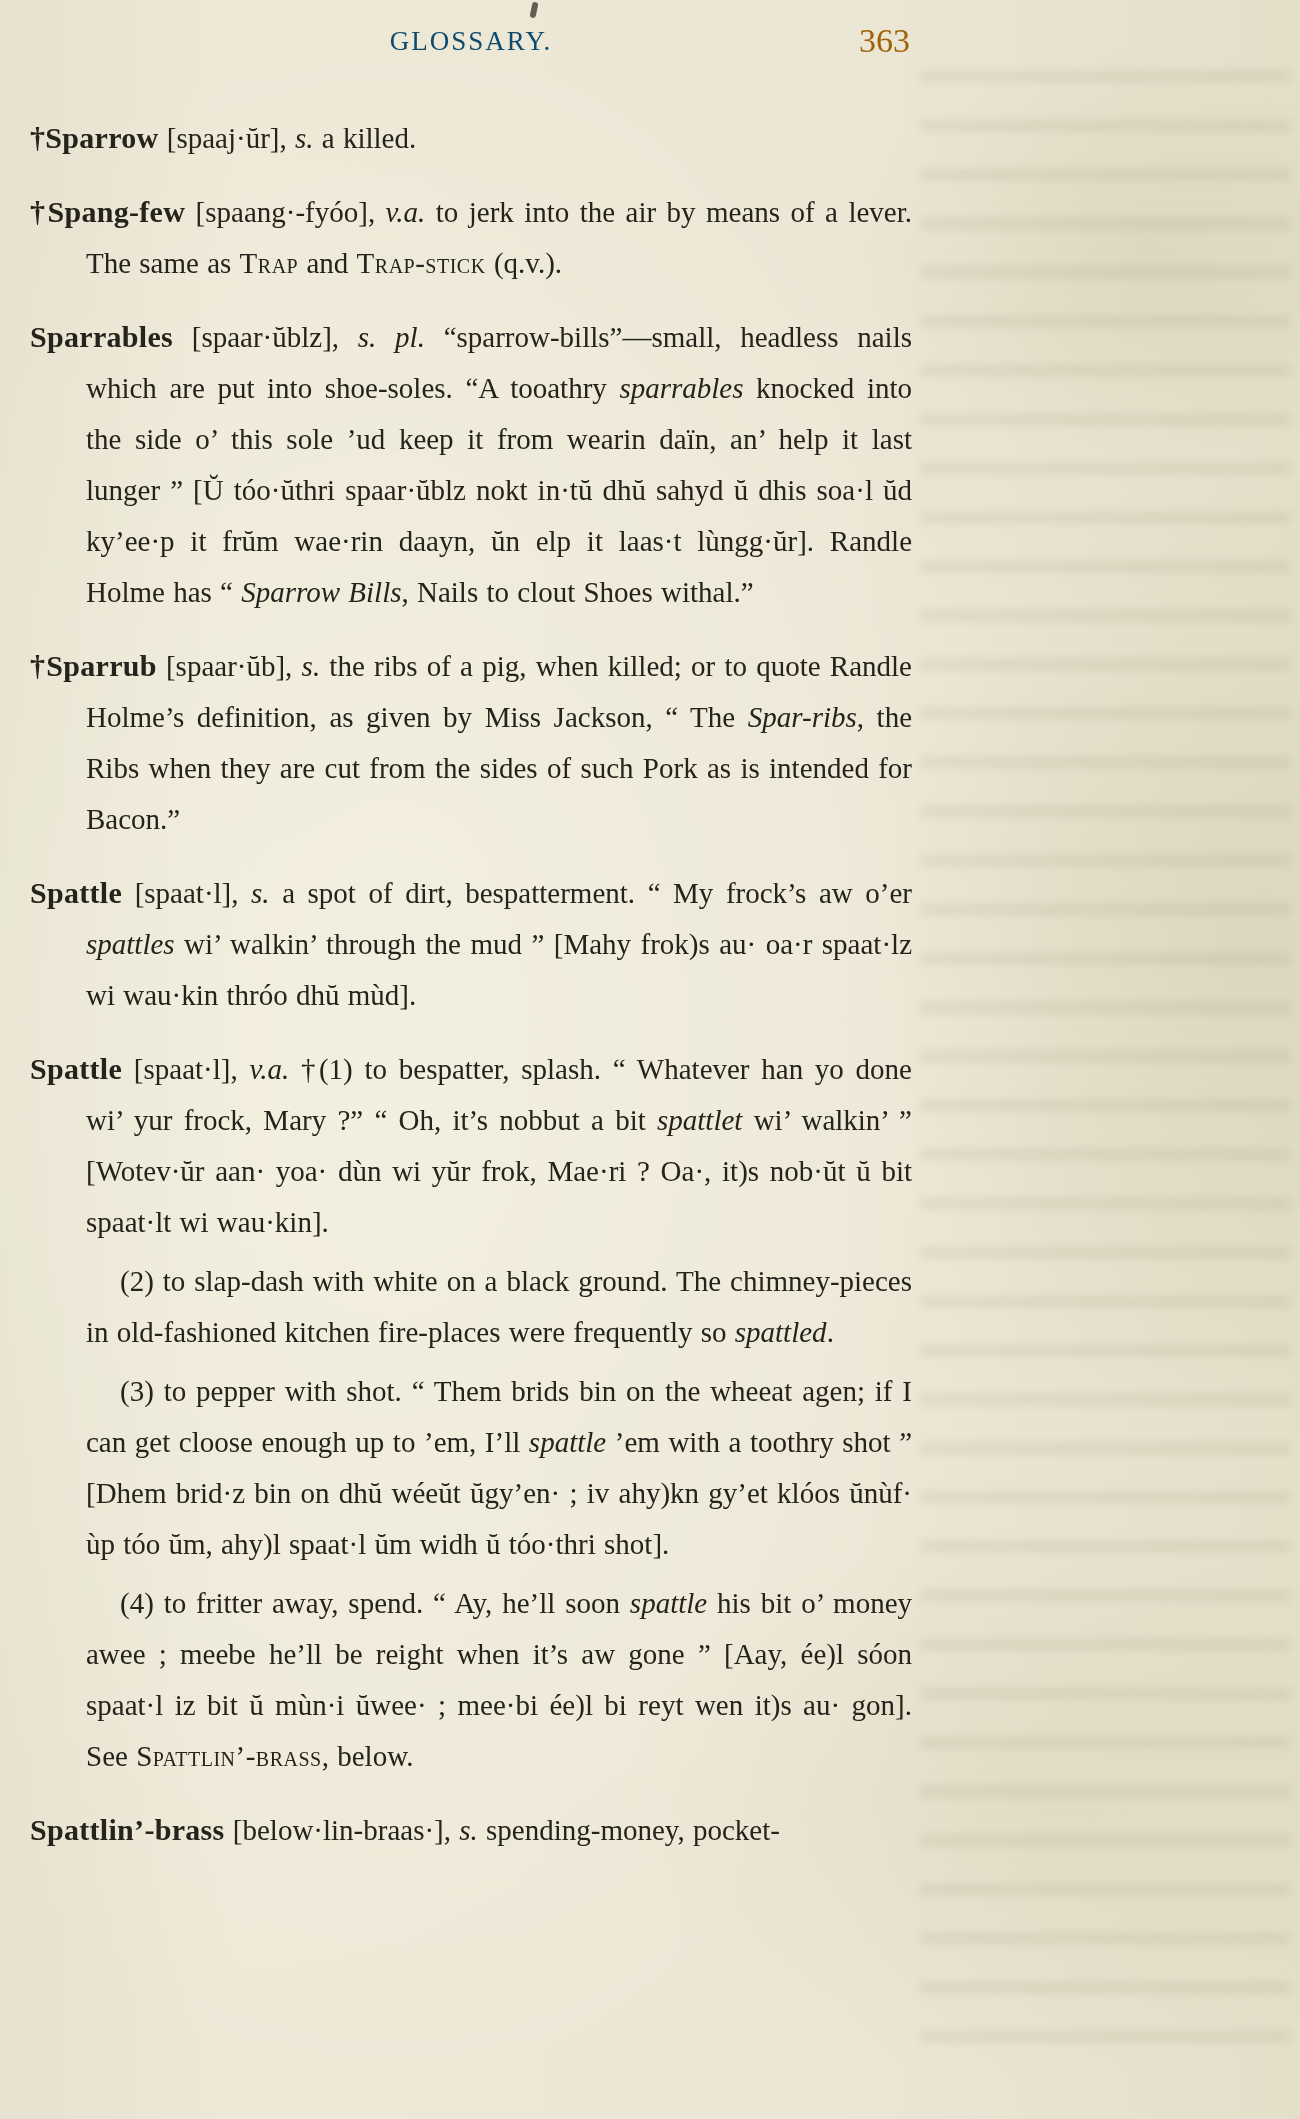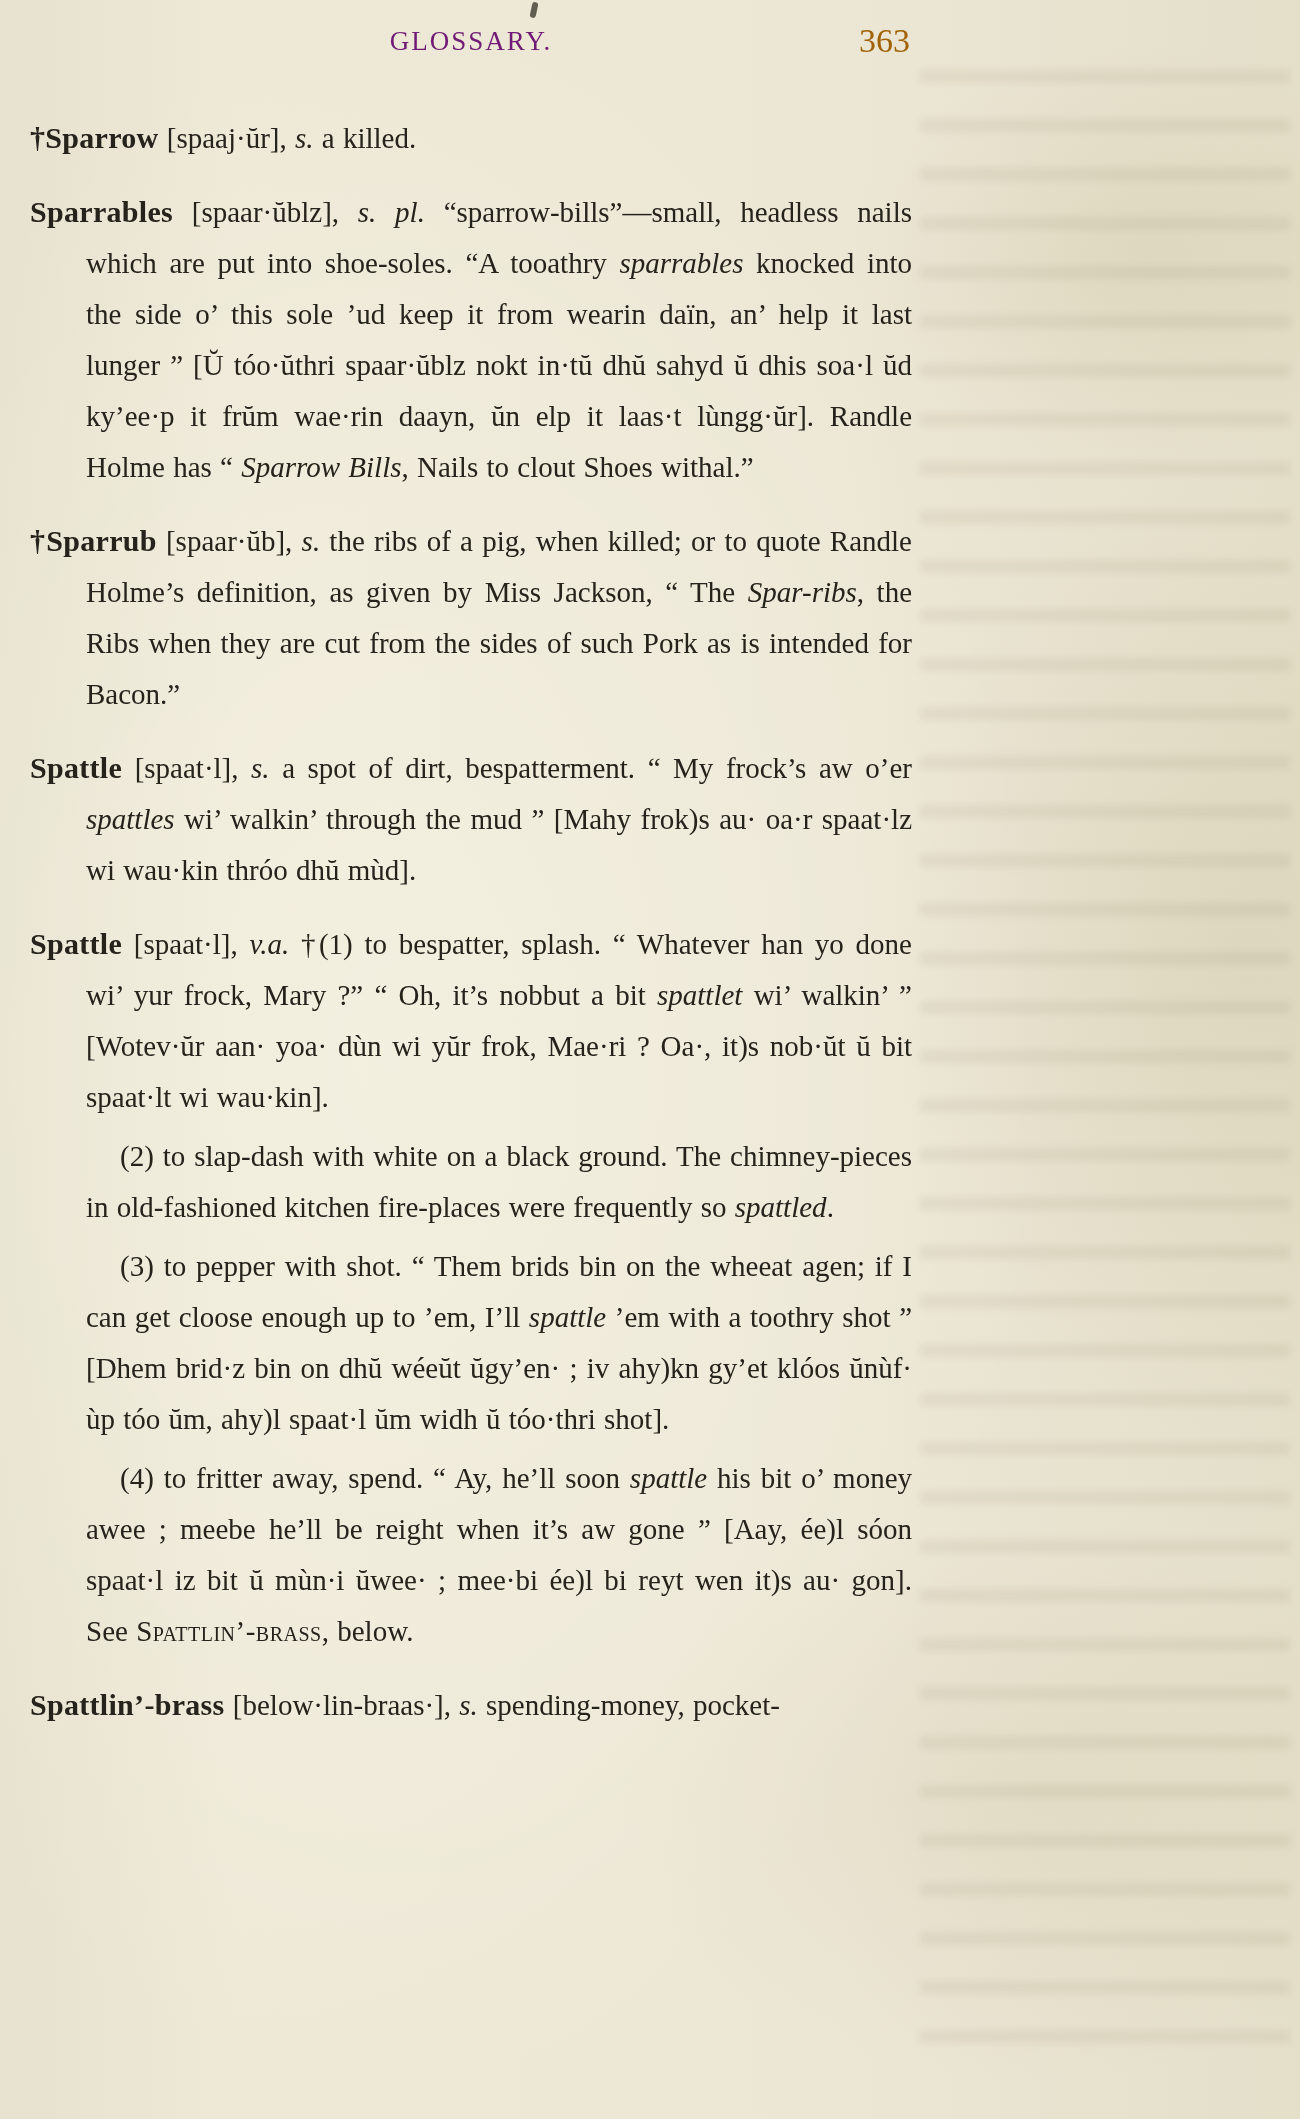--- a/index.html
+++ b/index.html
@@ -52,21 +52,21 @@
     position: relative;
     width: 882px;
     height: 44px;
   }
   .running-head {
     position: absolute;
     left: 0; right: 0;
     text-align: center;
     font-size: 27px;
     letter-spacing: 2px;
-    color: #701a75;
+    color: #0c4a6e;
   }
   .page-number {
     position: absolute;
     right: 2px; top: -4px;
     font-size: 34px;
     color: #a16207;
   }
 
   .entries { margin-top: 42px; }
 
@@ -103,20 +103,23 @@
   <div class="text-block">
     <div class="header">
       <div class="running-head">GLOSSARY.</div>
       <div class="page-number">363</div>
     </div>
     <div class="entries">
         <div class="entry">
           <p class="para main"><span class="hw">†Sparrow</span><span class="pl"> [spaaj·ŭr], </span><span class="it">s.</span><span class="pl"> a killed.</span></p>
         </div>
         <div class="entry">
+          <p class="para main"><span class="hw">†Spang-few</span><span class="pl"> [spaang·-fyóo], </span><span class="it">v.a.</span><span class="pl"> to jerk into the air by means of a lever.  The same as </span><span class="sc">Trap</span><span class="pl"> and </span><span class="sc">Trap-stick</span><span class="pl"> (q.v.).</span></p>
+        </div>
+        <div class="entry">
           <p class="para main"><span class="hw">Sparrables</span><span class="pl"> [spaar·ŭblz], </span><span class="it">s. pl.</span><span class="pl"> “sparrow-bills”—small, headless nails which are put into shoe-soles.  “A tooathry </span><span class="it">sparrables</span><span class="pl"> knocked into the side o’ this sole ’ud keep it from wearin daïn, an’ help it last lunger ” [Ŭ tóo·ŭthri spaar·ŭblz nokt in·tŭ dhŭ sahyd ŭ dhis soa·l ŭd ky’ee·p it frŭm wae·rin daayn, ŭn elp it laas·t lùngg·ŭr].  Randle Holme has “ </span><span class="it">Sparrow Bills</span><span class="pl">, Nails to clout Shoes withal.”</span></p>
         </div>
         <div class="entry">
           <p class="para main"><span class="hw">†Sparrub</span><span class="pl"> [spaar·ŭb], </span><span class="it">s.</span><span class="pl"> the ribs of a pig, when killed; or to quote Randle Holme’s definition, as given by Miss Jackson, “ The </span><span class="it">Spar-ribs</span><span class="pl">, the Ribs when they are cut from the sides of such Pork as is intended for Bacon.”</span></p>
         </div>
         <div class="entry">
           <p class="para main"><span class="hw">Spattle</span><span class="pl"> [spaat·l], </span><span class="it">s.</span><span class="pl"> a spot of dirt, bespatterment.  “ My frock’s aw o’er </span><span class="it">spattles</span><span class="pl"> wi’ walkin’ through the mud ” [Mahy frok)s au· oa·r spaat·lz wi wau·kin thróo dhŭ mùd].</span></p>
         </div>
         <div class="entry">
           <p class="para main"><span class="hw">Spattle</span><span class="pl"> [spaat·l], </span><span class="it">v.a.</span><span class="pl"> †(1) to bespatter, splash.  “ Whatever han yo done wi’ yur frock, Mary ?”  “ Oh, it’s nobbut a bit </span><span class="it">spattlet</span><span class="pl"> wi’ walkin’ ” [Wotev·ŭr aan· yoa· dùn wi yŭr frok, Mae·ri ? Oa·, it)s nob·ŭt ŭ bit spaat·lt wi wau·kin].</span></p>

